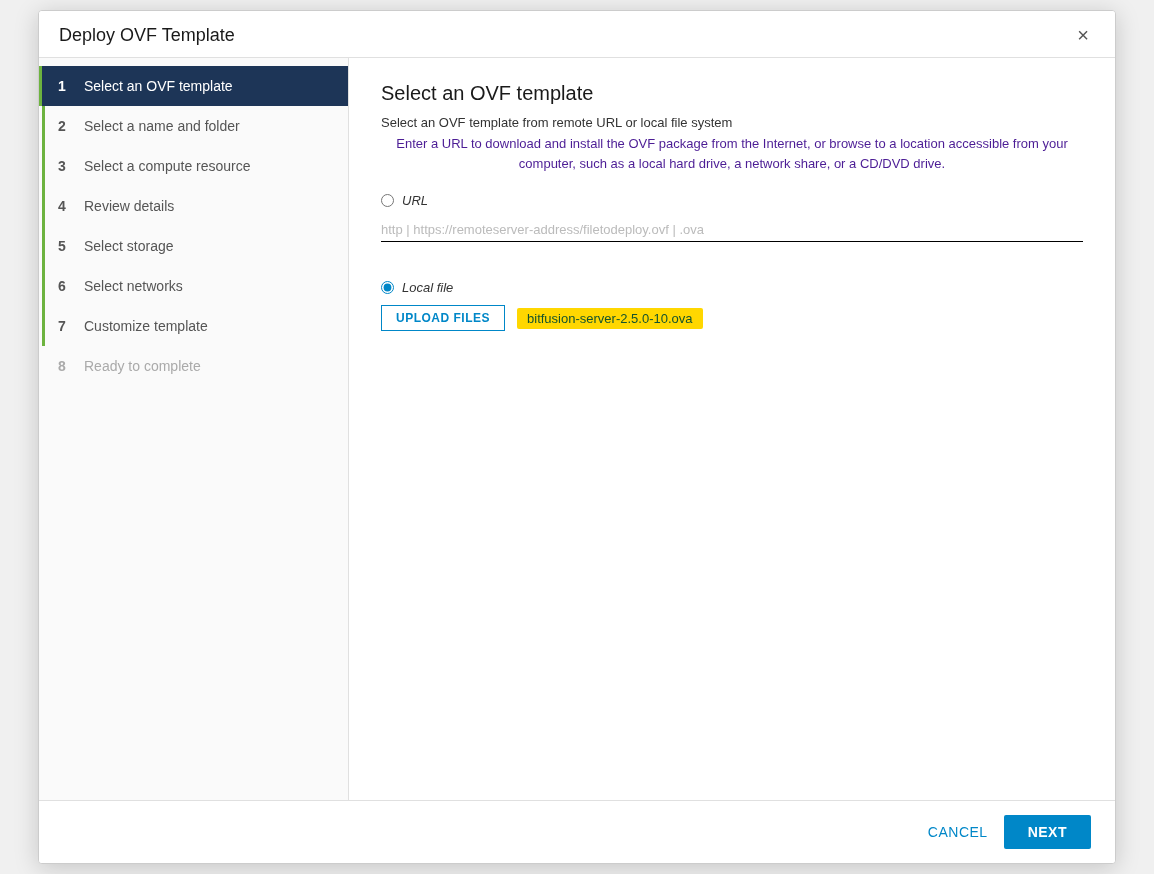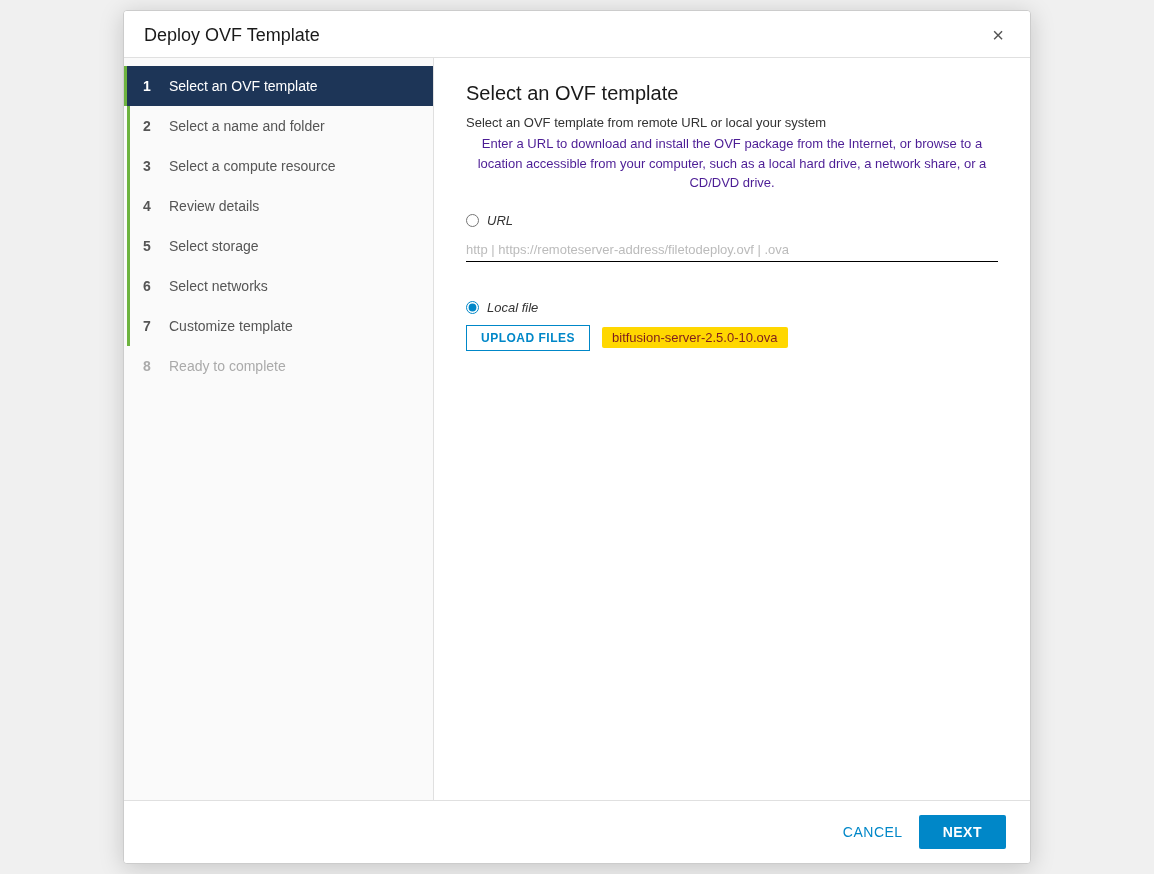--- a/index.html
+++ b/index.html
@@ -12,21 +12,21 @@
     body {
       background: #f0f0f0;
       display: flex;
       justify-content: center;
       align-items: center;
       min-height: 100vh;
       font-size: 13px;
     }
 
     .dialog {
-      width: 908px;
+      width: 1078px;
       height: 854px;
       background: #fff;
       border: 1px solid #ccc;
       border-radius: 4px;
       box-shadow: 0 4px 24px rgba(0,0,0,0.18);
       display: flex;
       flex-direction: column;
       overflow: hidden;
     }
 
@@ -196,21 +196,21 @@
       padding: 5px 14px;
       font-size: 12px;
       font-weight: 600;
       cursor: pointer;
       letter-spacing: 0.5px;
       text-transform: uppercase;
     }
 
     .file-badge {
       background: #ffd700;
-      color: #7f1d1d;
+      color: #14532d;
       padding: 3px 10px;
       font-size: 13px;
       border-radius: 2px;
     }
 
     .dialog-footer {
       display: flex;
       justify-content: flex-end;
       align-items: center;
       padding: 14px 24px;
@@ -291,21 +291,21 @@
         <span>Customize template</span>
       </div>
       <div class="sidebar-item disabled">
         <span class="step-num">8</span>
         <span>Ready to complete</span>
       </div>
     </div>
 
     <div class="main-content">
       <h2 class="section-title">Select an OVF template</h2>
-      <p class="section-subtitle">Select an OVF template from remote URL or local your system</p>
+      <p class="section-subtitle">Select an OVF template from remote URL or local file system</p>
       <p class="section-desc">Enter a URL to download and install the OVF package from the Internet, or browse to a location accessible from your computer, such as a local hard drive, a network share, or a CD/DVD drive.</p>
 
       <div class="radio-group">
         <label class="radio-row">
           <input type="radio" name="source" value="url" style="">
           <span class="radio-label">URL</span>
         </label>
         <input type="text" class="url-input" placeholder="http | https://remoteserver-address/filetodeploy.ovf | .ova" style="">
       </div>
 

